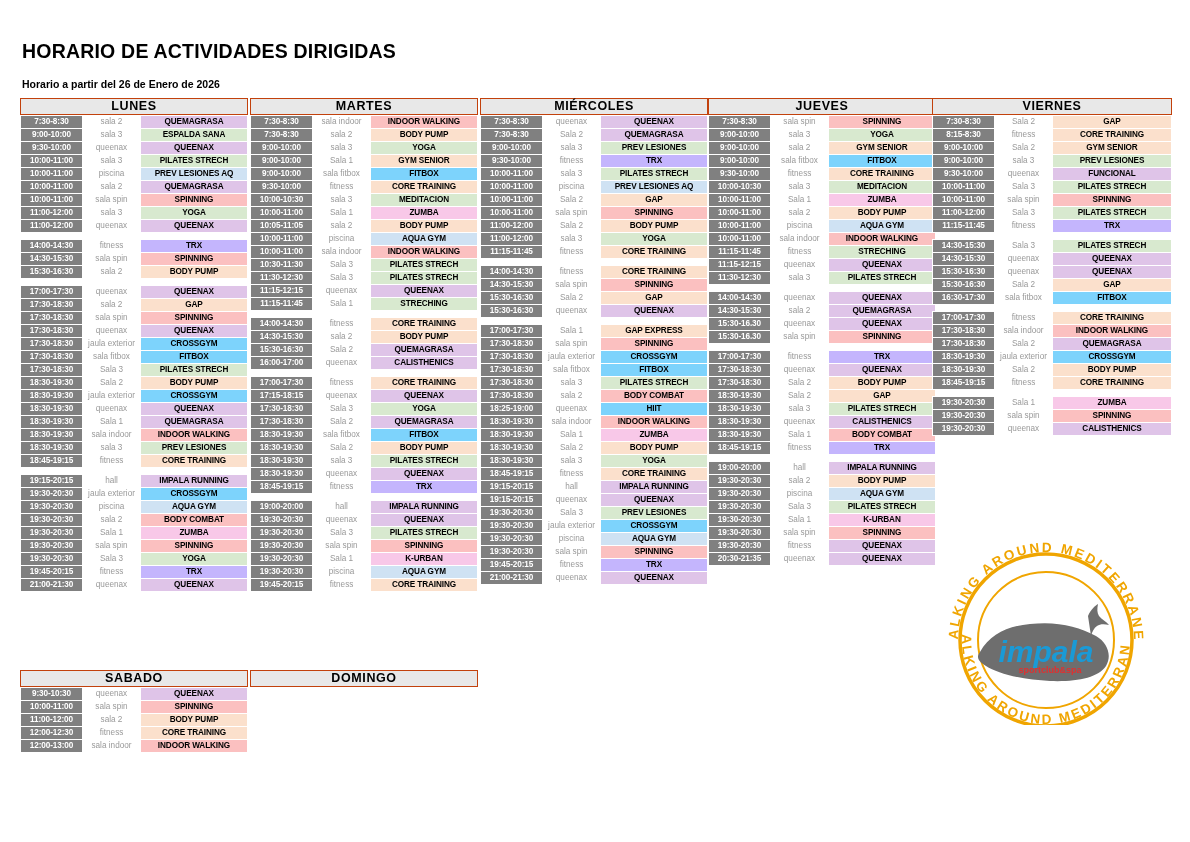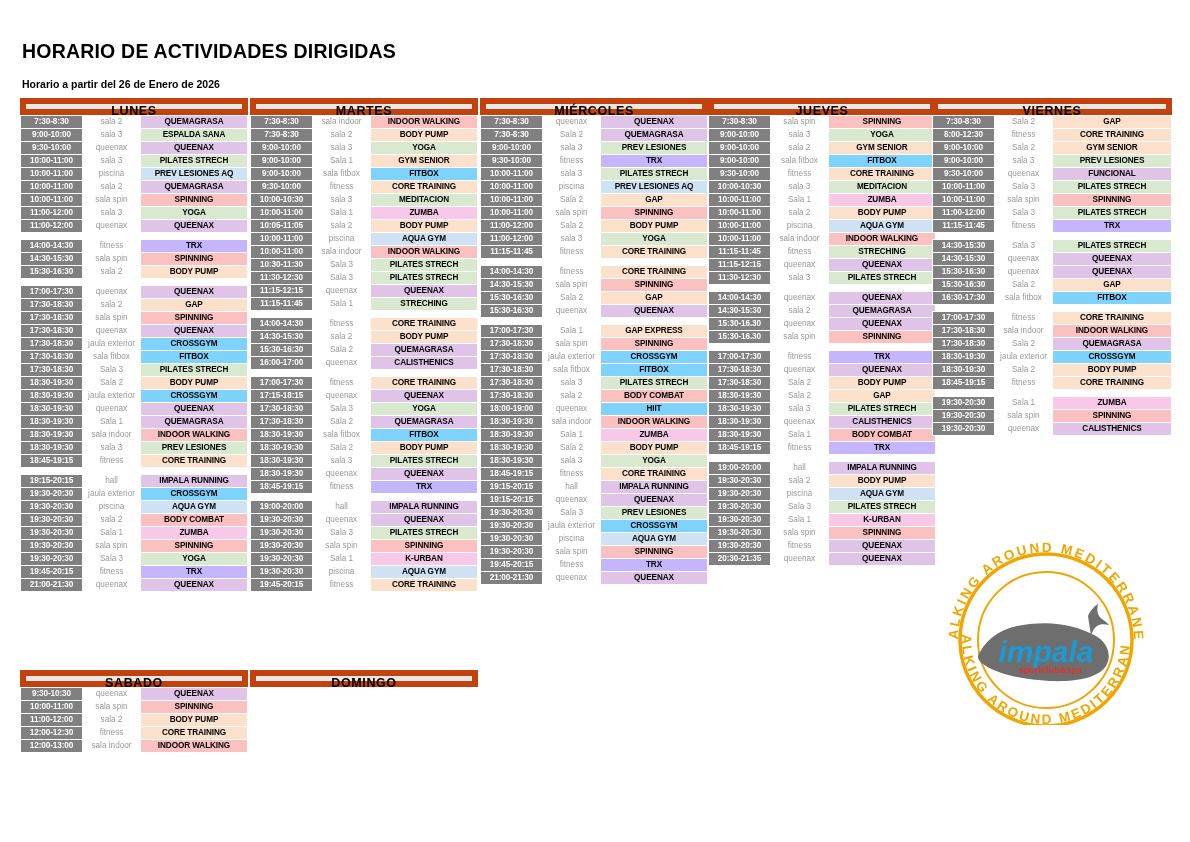--- a/index.html
+++ b/index.html
@@ -44,21 +44,21 @@
     width: 228px;
   }
   .daycol.c0 { left: 0px; }
   .daycol.c1 { left: 230px; }
   .daycol.c2 { left: 460px; }
   .daycol.c3 { left: 688px; }
   .daycol.c4 { left: 912px; width: 240px; }
 
   .dayhead {
     background: #e8e8e8;
-    border: 6px solid #c2410c;
+    border: 1px solid #c2410c;
     text-align: center;
     font-size: 12.5px;
     font-weight: bold;
     letter-spacing: 0.6px;
     color: #000;
     height: 17px;
     line-height: 15px;
   }
   table.sched {
     border-collapse: collapse;
@@ -642,21 +642,21 @@
               <td class="t">17:30-18:30</td>
               <td class="r">sala 3</td>
               <td class="a c-green">PILATES STRECH</td>
             </tr>
             <tr>
               <td class="t">17:30-18:30</td>
               <td class="r">sala 2</td>
               <td class="a c-red">BODY COMBAT</td>
             </tr>
             <tr>
-              <td class="t">18:00-19:00</td>
+              <td class="t">18:25-19:00</td>
               <td class="r">queenax</td>
               <td class="a c-lpurple">HIIT</td>
             </tr>
             <tr>
               <td class="t">18:30-19:30</td>
               <td class="r">sala indoor</td>
               <td class="a c-red">INDOOR WALKING</td>
             </tr>
             <tr>
               <td class="t">18:30-19:30</td>
@@ -905,21 +905,21 @@
       <div class="daycol c4">
         <div class="dayhead">VIERNES</div>
         <table class="sched">
           <tbody>
             <tr>
               <td class="t">7:30-8:30</td>
               <td class="r">Sala 2</td>
               <td class="a c-peach">GAP</td>
             </tr>
             <tr>
-              <td class="t">8:00-12:30</td>
+              <td class="t">8:15-8:30</td>
               <td class="r">fitness</td>
               <td class="a c-peach">CORE TRAINING</td>
             </tr>
             <tr>
               <td class="t">9:00-10:00</td>
               <td class="r">Sala 2</td>
               <td class="a c-peach">GYM SENIOR</td>
             </tr>
             <tr>
               <td class="t">9:00-10:00</td>

